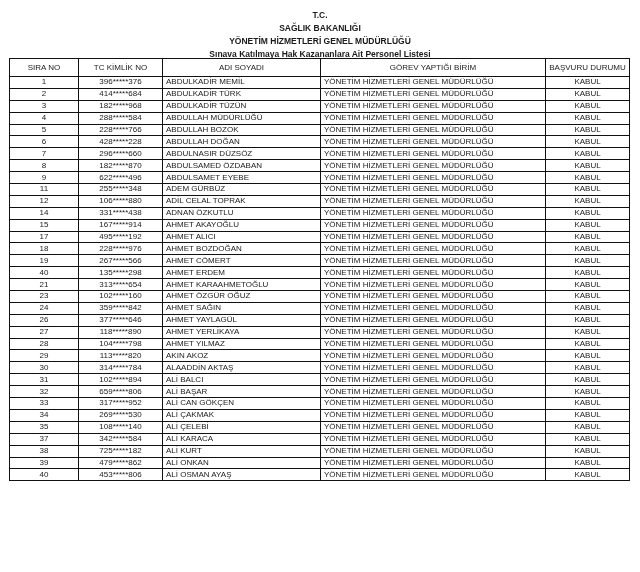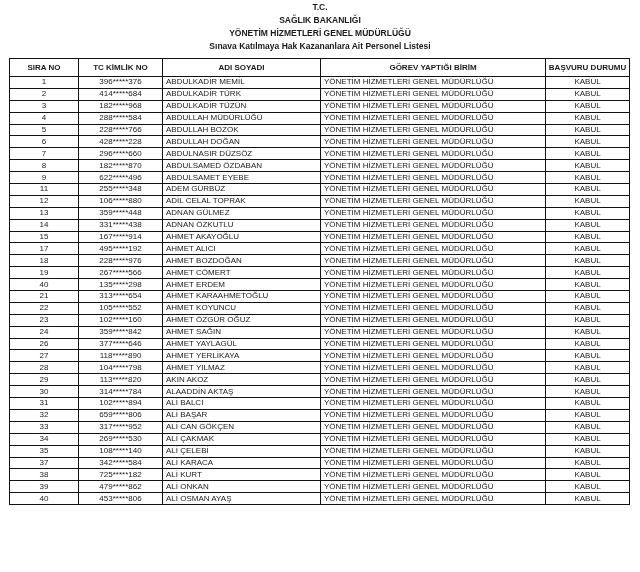--- a/index.html
+++ b/index.html
@@ -1,25 +1,25 @@
 <!DOCTYPE html>
 <html><head>
 <meta charset="utf-8">
 <style>
   html, body { margin:0; padding:0; background:#ffffff; }
   body { width:640px; height:572px; overflow:hidden; position:relative;
          font-family:"Liberation Sans", sans-serif; color:#1a1a1a; }
-  .titles { position:absolute; left:0; top:0; width:640px; text-align:center; }
+  .titles { position:absolute; left:0; top:8px; width:640px; text-align:center; }
   .titles div { font-weight:bold; font-size:8.5px; line-height:13px; letter-spacing:0; }
   .titles .t0 { margin-top:1px; }
   table { position:absolute; left:9px; top:58px; border-collapse:collapse;
           table-layout:fixed; width:620px; }
   td, th { border:1.4px solid #111; padding:0 2px; height:10.9px;
            font-size:8px; line-height:10px; white-space:nowrap; overflow:hidden; }
-  th { height:17px; font-size:8px; font-weight:bold; text-align:center; border-width:1.6px; }
+  th { height:17px; font-size:8px; font-weight:normal; text-align:center; border-width:1.6px; }
   td.c { text-align:center; }
   td.l { text-align:left; padding-left:3px; }
   col.c1 { width:69px; } col.c2 { width:84px; } col.c3 { width:158px; }
   col.c4 { width:225px; } col.c5 { width:84px; }
 </style>
 </head>
 <body>
 
 <div class="titles">
   <div class="t0">T.C.</div>
@@ -117,27 +117,20 @@
         <td class="c">KABUL</td>
       </tr>
       <tr>
         <td class="c">12</td>
         <td class="c">106*****880</td>
         <td class="l">ADİL CELAL TOPRAK</td>
         <td class="l">YÖNETİM HİZMETLERİ GENEL MÜDÜRLÜĞÜ</td>
         <td class="c">KABUL</td>
       </tr>
       <tr>
-        <td class="c">13</td>
-        <td class="c">359*****448</td>
-        <td class="l">ADNAN GÜLMEZ</td>
-        <td class="l">YÖNETİM HİZMETLERİ GENEL MÜDÜRLÜĞÜ</td>
-        <td class="c">KABUL</td>
-      </tr>
-      <tr>
         <td class="c">14</td>
         <td class="c">331*****438</td>
         <td class="l">ADNAN ÖZKUTLU</td>
         <td class="l">YÖNETİM HİZMETLERİ GENEL MÜDÜRLÜĞÜ</td>
         <td class="c">KABUL</td>
       </tr>
       <tr>
         <td class="c">15</td>
         <td class="c">167*****914</td>
         <td class="l">AHMET AKAYOĞLU</td>
@@ -169,27 +162,20 @@
         <td class="c">40</td>
         <td class="c">135*****298</td>
         <td class="l">AHMET ERDEM</td>
         <td class="l">YÖNETİM HİZMETLERİ GENEL MÜDÜRLÜĞÜ</td>
         <td class="c">KABUL</td>
       </tr>
       <tr>
         <td class="c">21</td>
         <td class="c">313*****654</td>
         <td class="l">AHMET KARAAHMETOĞLU</td>
-        <td class="l">YÖNETİM HİZMETLERİ GENEL MÜDÜRLÜĞÜ</td>
-        <td class="c">KABUL</td>
-      </tr>
-      <tr>
-        <td class="c">22</td>
-        <td class="c">105*****552</td>
-        <td class="l">AHMET KOYUNCU</td>
         <td class="l">YÖNETİM HİZMETLERİ GENEL MÜDÜRLÜĞÜ</td>
         <td class="c">KABUL</td>
       </tr>
       <tr>
         <td class="c">23</td>
         <td class="c">102*****160</td>
         <td class="l">AHMET ÖZGÜR OĞUZ</td>
         <td class="l">YÖNETİM HİZMETLERİ GENEL MÜDÜRLÜĞÜ</td>
         <td class="c">KABUL</td>
       </tr>

